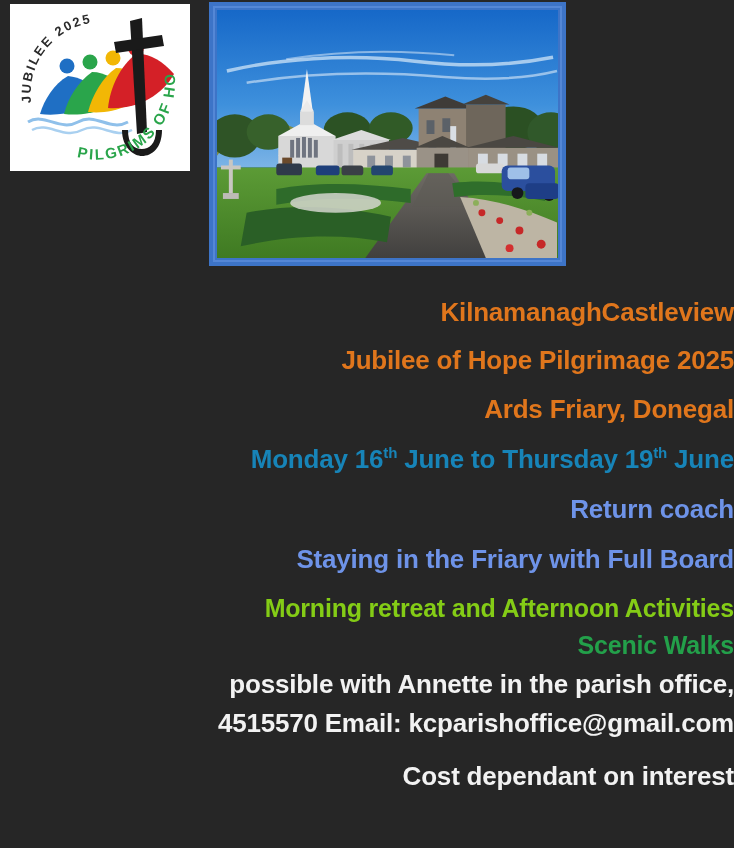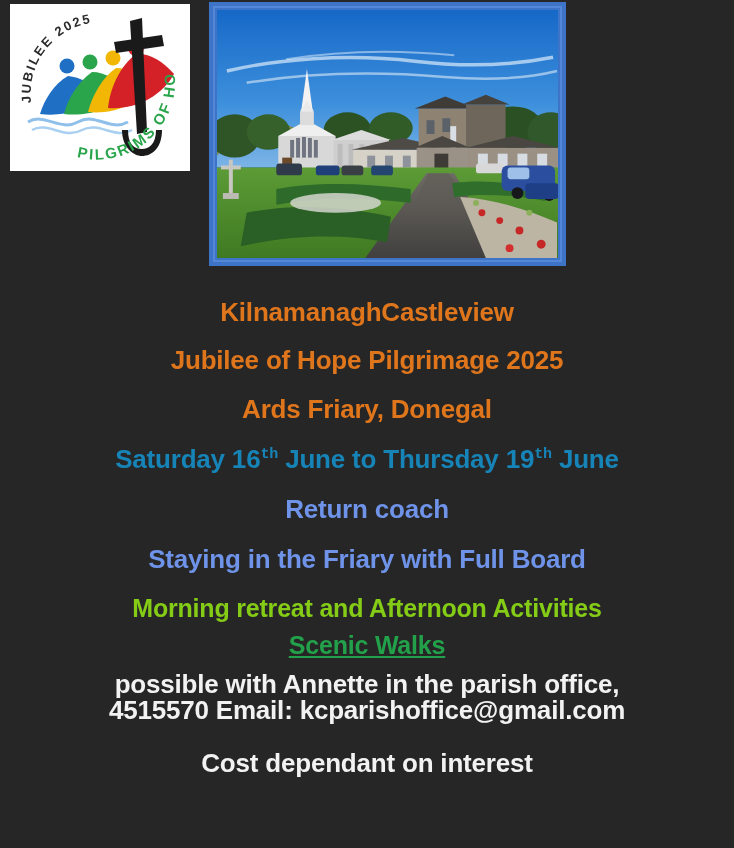--- a/index.html
+++ b/index.html
@@ -67,46 +67,45 @@
     background: #1d5fa8;
   }
   .photo-svg { display: block; width: 100%; height: 100%; }
 
   
   .lines {
     position: absolute;
     left: 0;
     top: 272px;
     width: 734px;
-    text-align: center;
+    text-align: right;
   }
   .line {
     font-weight: bold;
     line-height: 1.0;
     letter-spacing: -0.2px;
     white-space: nowrap;
   }
   .line sup {
     font-size: 0.58em;
     vertical-align: super;
     line-height: 0;
-    font-family: Liberation Mono, monospace;
   }
 
   .l-title1 { font-size: 26px; color: #E0761C; margin-top: 27px; }
   .l-title2 { font-size: 26px; color: #E0761C; margin-top: 22px; }
   .l-title3 { font-size: 26px; color: #E0761C; margin-top: 23px; }
   .l-dates  { font-size: 26px; color: #1784B8; margin-top: 24px; }
   .l-coach  { font-size: 26px; color: #6E93E8; margin-top: 24px; }
   .l-board  { font-size: 26px; color: #6E93E8; margin-top: 24px; }
   .l-green1 { font-size: 25px; color: #84cc16; margin-top: 24px; }
-  .l-green2 { font-size: 25px; color: #23A04A; margin-top: 12px; text-decoration: underline; }
+  .l-green2 { font-size: 25px; color: #23A04A; margin-top: 12px; }
   .l-white1 { font-size: 26px; color: #F2F2F2; margin-top: 26px; }
   .l-white2 { font-size: 26px; color: #F2F2F2; margin-top: 13px; }
-  .l-white3 { font-size: 26px; color: #F2F2F2; }
+  .l-white3 { font-size: 26px; color: #F2F2F2; margin-top: 13px; }
   .l-white4 { font-size: 26px; color: #F2F2F2; margin-top: 27px; }
 </style>
 </head>
 <body>
 
 <div class="poster">
 
   <div class="media-row">
 
     <div class="logo-card">
@@ -270,21 +269,21 @@
   </div>
 
   <div class="lines">
 
     <div class="line l-title1">KilnamanaghCastleview</div>
 
     <div class="line l-title2">Jubilee of Hope Pilgrimage 2025</div>
 
     <div class="line l-title3">Ards Friary, Donegal</div>
 
-    <div class="line l-dates"><span>Saturday 16</span><sup>th</sup><span> June to Thursday 19</span><sup>th</sup><span> June</span></div>
+    <div class="line l-dates"><span>Monday 16</span><sup>th</sup><span> June to Thursday 19</span><sup>th</sup><span> June</span></div>
 
     <div class="line l-coach">Return coach</div>
 
     <div class="line l-board">Staying in the Friary with Full Board</div>
 
     <div class="line l-green1">Morning retreat and Afternoon Activities</div>
 
     <div class="line l-green2">Scenic Walks</div>
 
 

